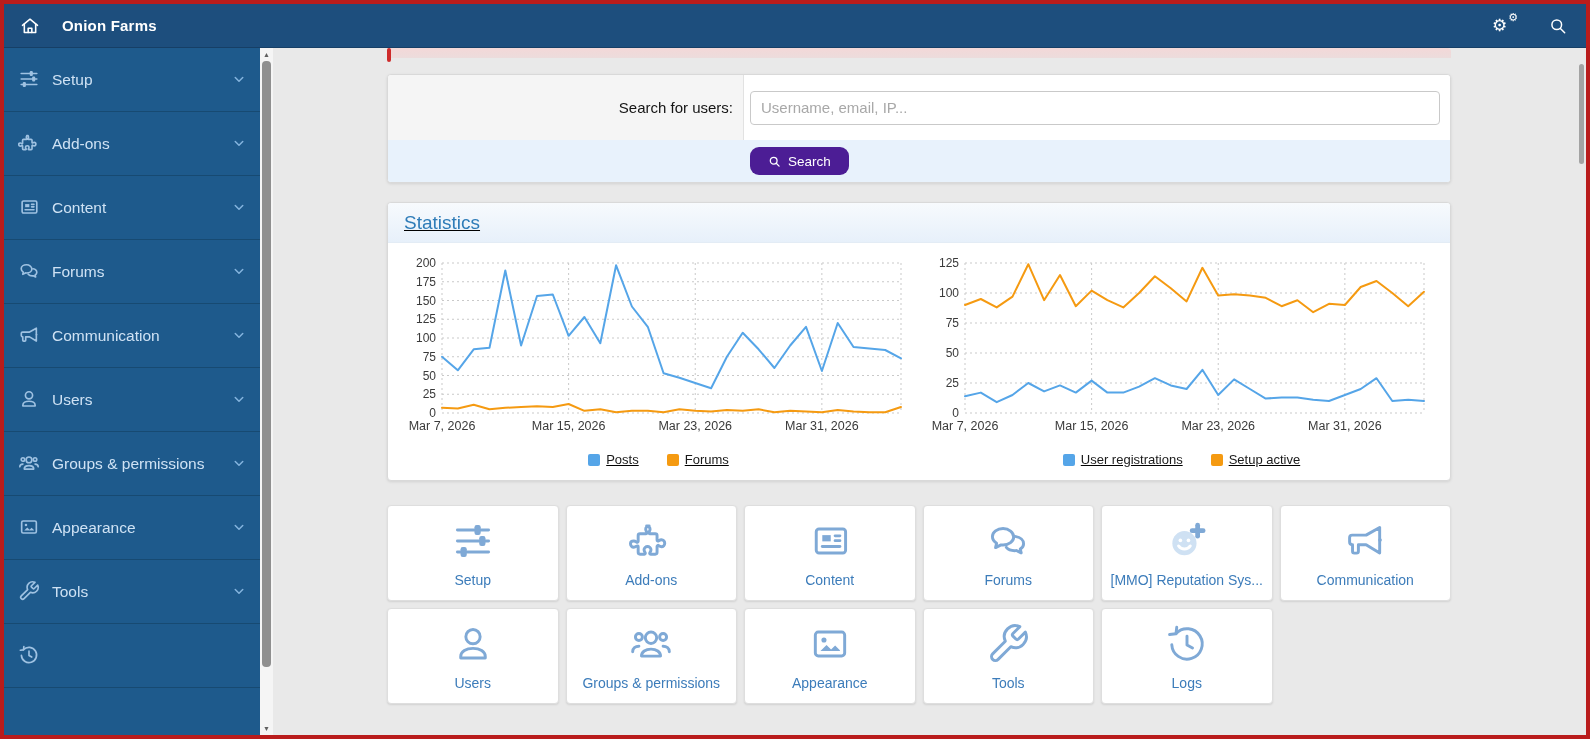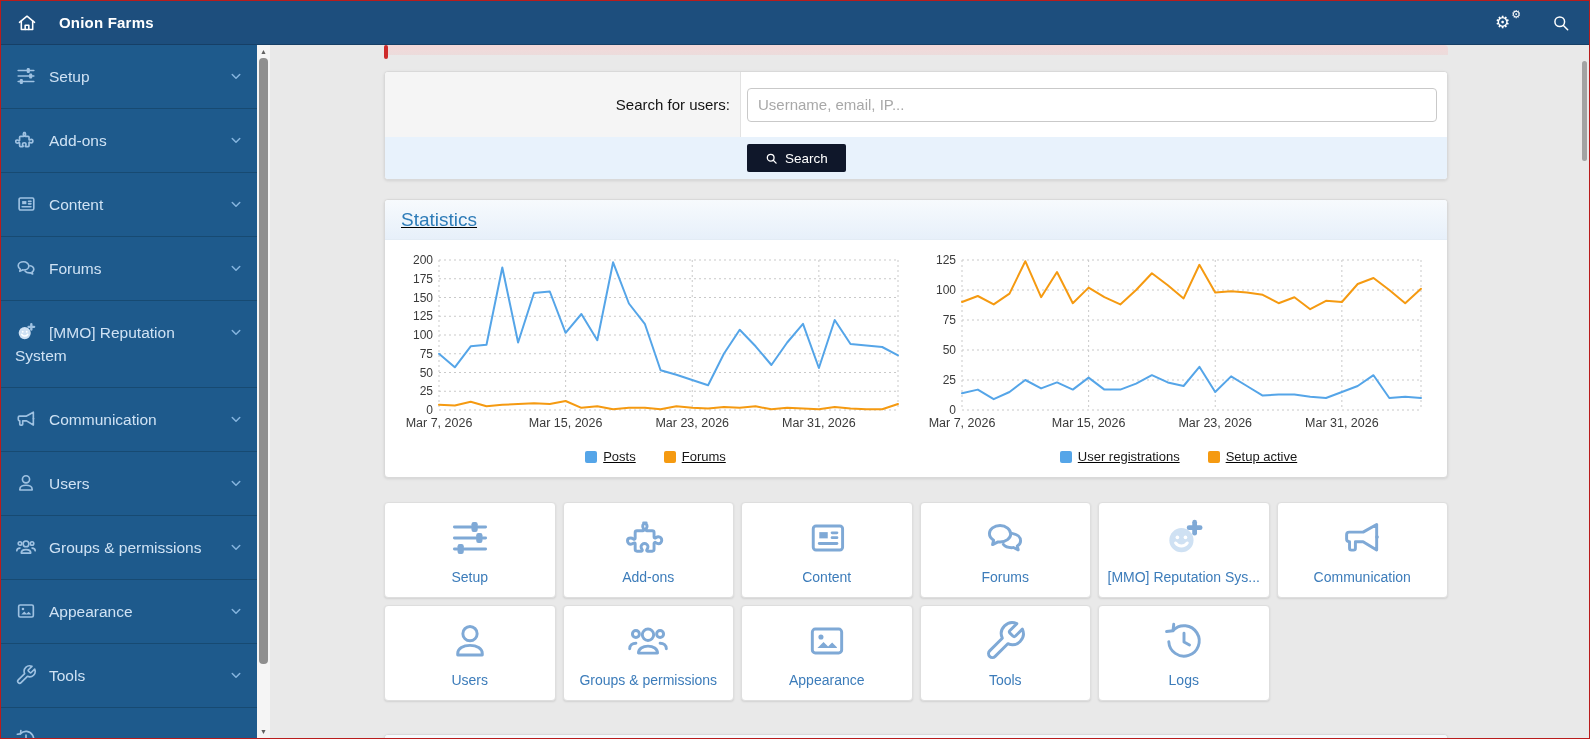--- a/index.html
+++ b/index.html
@@ -1,17 +1,17 @@
 <!DOCTYPE html>
 <html><head>
 <meta charset="utf-8">
 <style>
   * { margin:0; padding:0; box-sizing:border-box; }
   html,body { width:1590px; height:739px; font-family:"Liberation Sans", sans-serif; }
-  .window { position:relative; width:1590px; height:739px; background:#e9e9e9; border:1px solid #b91c1c; overflow:hidden; }
+  .window { position:relative; width:1590px; height:739px; background:#e9e9e9; border:4px solid #b91c1c; overflow:hidden; }
 
   
   .topbar { position:absolute; left:0; top:0; width:100%; height:44px; background:#1d4e7d; border-bottom:1px solid #16filtered436b; z-index:30; display:flex; align-items:center; }
   .topbar { border-bottom:1px solid #163f66; }
   .home-btn { margin-left:15px; width:22px; height:22px; color:#fff; cursor:pointer; }
   .home-btn svg { width:22px; height:22px; }
   .app-title { margin-left:21px; color:#ffffff; font-size:15px; font-weight:600; letter-spacing:.2px; }
   .topbar-right { margin-left:auto; margin-right:18px; display:flex; align-items:center; gap:30px; }
   .gears { position:relative; width:26px; height:24px; color:#fff; cursor:pointer; }
   .gears .g1 { position:absolute; left:0; top:3px; font-size:17px; line-height:17px; }
@@ -48,21 +48,21 @@
 
   
   .search-panel { margin-top:16px; }
   .sp-row1 { display:flex; height:65px; }
   .sp-label-cell { width:356px; background:#f5f5f5; border-right:1px solid #e2e2e2; display:flex; align-items:center; justify-content:flex-end; padding-right:10px;text-align:right; }
   .sp-label-cell label { font-size:15px; color:#141414; }
   .sp-input-cell { flex:1; display:flex; align-items:center; padding-left:6px; background:#fff; }
   .sp-input-cell input { width:690px; height:34px; border:1px solid #c9c9c9; border-radius:4px; padding:0 10px; font-size:15px; color:#a16207; font-family:"Liberation Sans", sans-serif; outline:none; }
   .sp-input-cell input::placeholder { color:#a8a8a8; }
   .sp-row2 { height:42px; background:#e8f2fc; display:flex; align-items:center; padding-left:362px; }
-  .search-btn { display:inline-flex; align-items:center; gap:7px; height:28px; padding:0 18px; background:#0f172a; color:#fff; border:none; border-radius:2px; font-size:13.5px; font-family:"Liberation Sans", sans-serif; cursor:pointer; }
+  .search-btn { display:inline-flex; align-items:center; gap:7px; height:28px; padding:0 18px; background:#4c1d95; color:#fff; border:none; border-radius:9px; font-size:13.5px; font-family:"Liberation Sans", sans-serif; cursor:pointer; }
   .search-btn svg { width:13px; height:13px; }
 
   
   .stats-panel { margin-top:19px;text-decoration:underline; }
   .panel-header { height:40px; line-height:40px; padding:0 16px; font-size:19px; font-weight:400; color:#2e7cb8; background:linear-gradient(#f7fafd,#e7f0fa); border-bottom:1px solid #e3ecf5; }
   .charts { display:flex; gap:10px; padding:6px 14px 4px; }
   .chart { width:513px; }
   .chart svg { display:block; }
   .grid-line { stroke:#c9c9c9; stroke-width:1; stroke-dasharray:2 3; fill:none; }
   .ytick { font-size:12px; fill:#3a3a3a; text-anchor:end; font-family:"Liberation Sans", sans-serif; }
@@ -131,30 +131,20 @@
             <line x1="14.8" y1="9.2" x2="17.4" y2="9.2"></line>
             <line x1="14.8" y1="11.8" x2="17.4" y2="11.8"></line>
             <line x1="7.8" y1="15" x2="17.4" y2="15"></line>
           </svg></span><span class="sb-label">Content</span><span class="sb-chev"><svg viewBox="0 0 24 24" fill="none" stroke="currentColor" stroke-width="2" stroke-linecap="round" stroke-linejoin="round">
             <polyline points="7 10 12 15 17 10"></polyline>
           </svg></span></div>
       <div class="sb-item"><span class="sb-icon"><svg viewBox="0 0 24 24" fill="none" stroke="currentColor" stroke-width="1.8" stroke-linecap="round" stroke-linejoin="round">
             <path d="M9.3 5.2c-3.2 0-5.8 2-5.8 4.4 0 1.5.9 2.8 2.3 3.6l-.6 2.4 3-1.5c.4.1.7.1 1.1.1 3.2 0 5.8-2 5.8-4.4S12.5 5.2 9.3 5.2z"></path>
             <path d="M16.3 9.6c2.4.4 4.2 2 4.2 3.9 0 1.2-.7 2.2-1.8 2.9l.5 2.1-2.6-1.3c-.3 0-.6.1-1 .1-1.9 0-3.6-.7-4.5-1.8"></path>
           </svg></span><span class="sb-label">Forums</span><span class="sb-chev"><svg viewBox="0 0 24 24" fill="none" stroke="currentColor" stroke-width="2" stroke-linecap="round" stroke-linejoin="round">
-            <polyline points="7 10 12 15 17 10"></polyline>
-          </svg></span></div>
-      <div class="sb-item"><span class="sb-icon"><svg viewBox="0 0 24 24" fill="none" stroke="currentColor" stroke-width="1.8" stroke-linecap="round" stroke-linejoin="round">
-            <circle cx="10.6" cy="13.2" r="6.6" fill="#cfe1f3" stroke="none"></circle>
-            <circle cx="8.4" cy="11.7" r="1" fill="#fff" stroke="none"></circle>
-            <circle cx="12.8" cy="11.7" r="1" fill="#fff" stroke="none"></circle>
-            <path d="M7.4 14.7c.8 1.1 1.9 1.7 3.2 1.7s2.4-.6 3.2-1.7" stroke="#fff" fill="none"></path>
-            <line x1="17.8" y1="3.4" x2="17.8" y2="9.4" stroke-width="2.6"></line>
-            <line x1="14.8" y1="6.4" x2="20.8" y2="6.4" stroke-width="2.6"></line>
-          </svg></span><span class="sb-label">[MMO] Reputation System</span><span class="sb-chev"><svg viewBox="0 0 24 24" fill="none" stroke="currentColor" stroke-width="2" stroke-linecap="round" stroke-linejoin="round">
             <polyline points="7 10 12 15 17 10"></polyline>
           </svg></span></div>
       <div class="sb-item"><span class="sb-icon"><svg viewBox="0 0 24 24" fill="none" stroke="currentColor" stroke-width="1.8" stroke-linecap="round" stroke-linejoin="round">
             <path d="M20 4.6v14L12.6 14H8.4v3.6a1 1 0 0 1-1 1H6.2a1 1 0 0 1-1-1V14H5a1.4 1.4 0 0 1-1.4-1.4v-2.4A1.4 1.4 0 0 1 5 8.8h7.6L20 4.6z"></path>
             <circle cx="20.2" cy="11.5" r="1" fill="currentColor" stroke="none"></circle>
           </svg></span><span class="sb-label">Communication</span><span class="sb-chev"><svg viewBox="0 0 24 24" fill="none" stroke="currentColor" stroke-width="2" stroke-linecap="round" stroke-linejoin="round">
             <polyline points="7 10 12 15 17 10"></polyline>
           </svg></span></div>
       <div class="sb-item"><span class="sb-icon"><svg viewBox="0 0 24 24" fill="none" stroke="currentColor" stroke-width="1.8" stroke-linecap="round" stroke-linejoin="round">
             <circle cx="12" cy="8" r="3.9"></circle>

